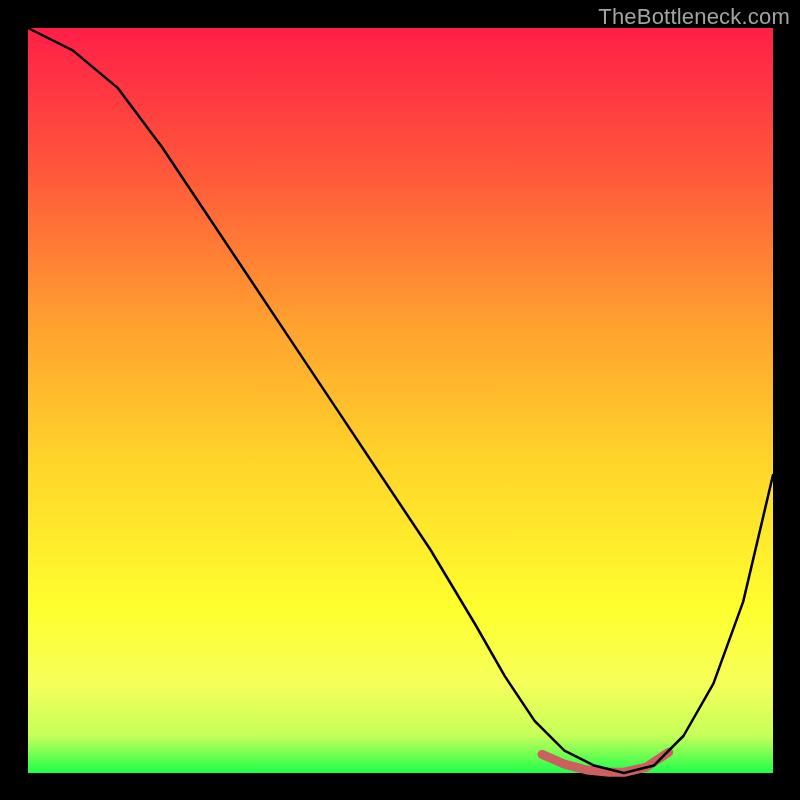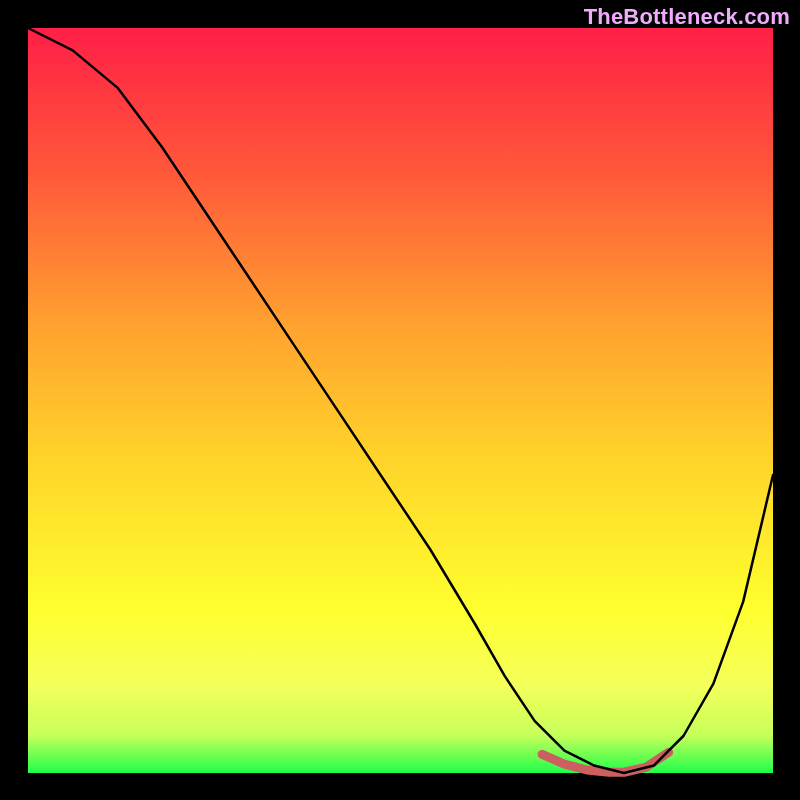--- a/index.html
+++ b/index.html
@@ -13,23 +13,23 @@
   }
   .stage {
     position: relative;
     width: 800px;
     height: 800px;
   }
   .watermark {
     position: absolute;
     top: 4px;
     right: 10px;
-    color: #f0abfc;
+    color: #a3a3a3;
     font-size: 22px;
-    font-weight: 700;
+    font-weight: 400;
     letter-spacing: 0.2px;
     z-index: 5;
   }
   svg.plot {
     position: absolute;
     left: 0;
     top: 0;
     width: 800px;
     height: 800px;
     display: block;

